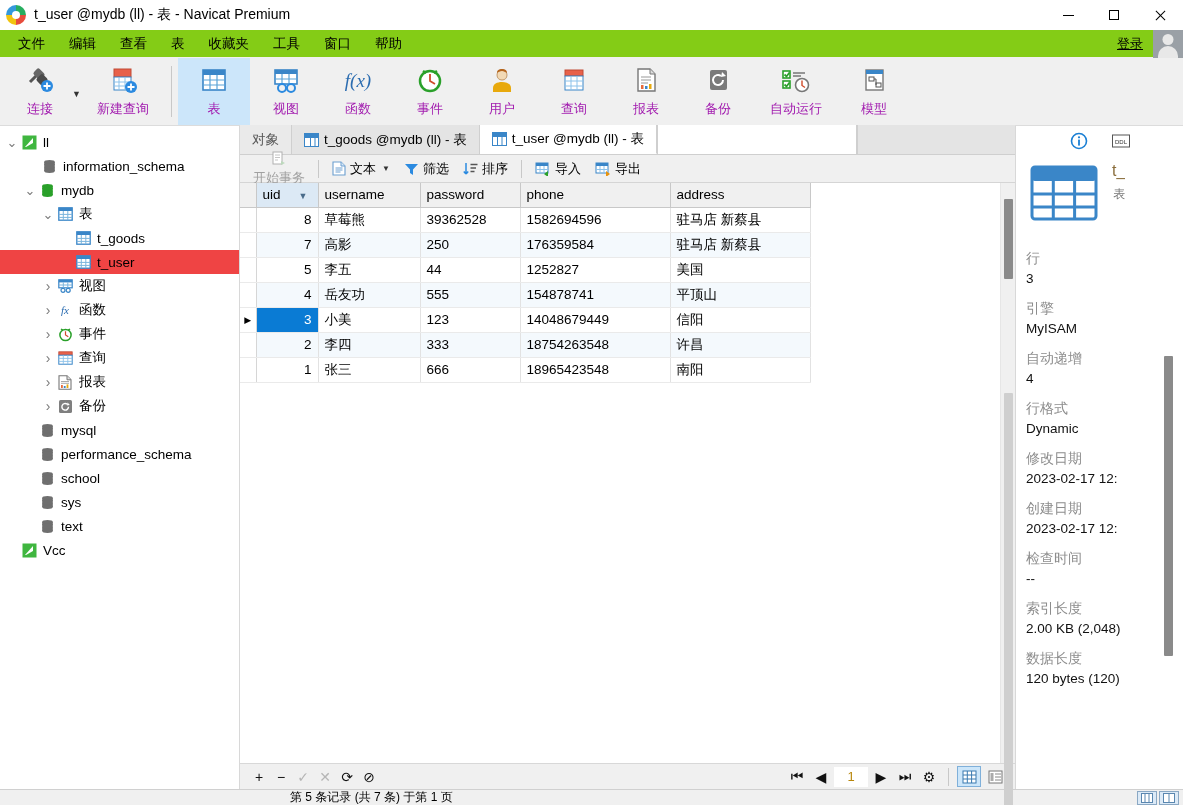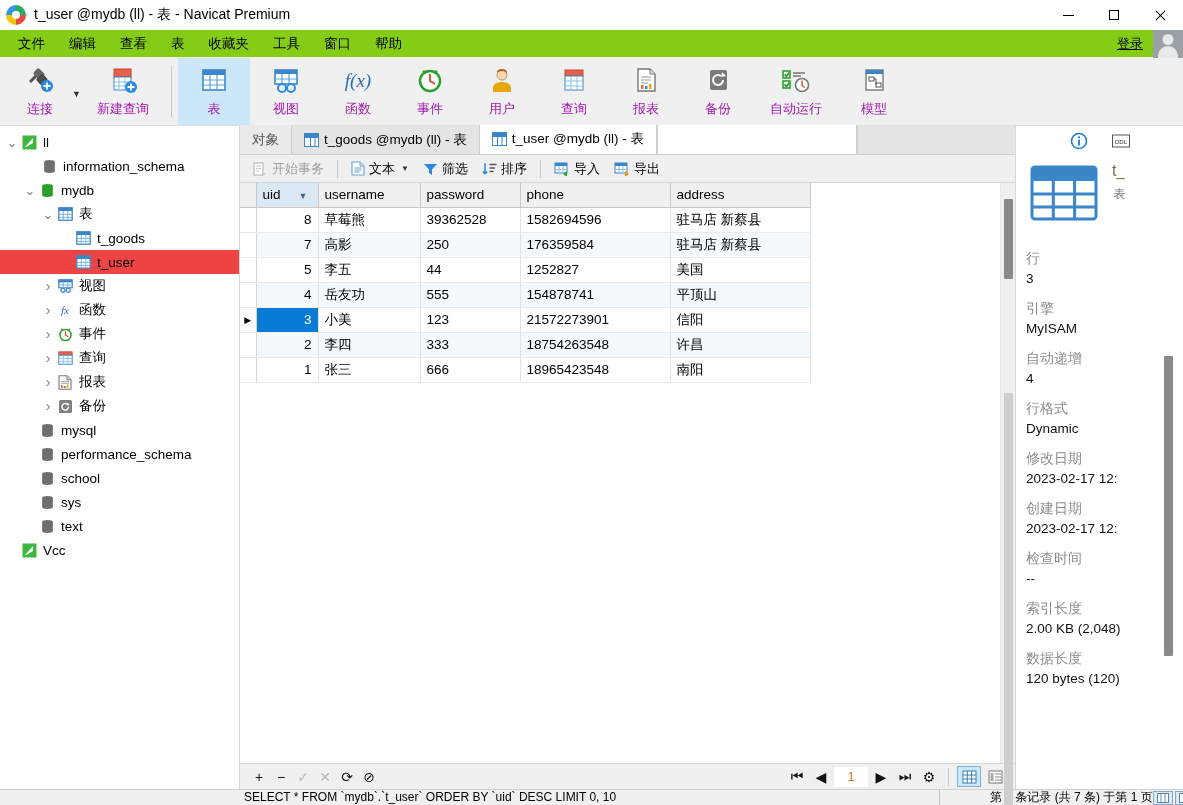--- a/index.html
+++ b/index.html
@@ -107,21 +107,21 @@
   .tab.obj { color:#555; background:#eaeaea; }
   .tab.active { background:#ffffff; border-bottom: 1px solid #fff; }
   .tab-fill { flex:1 1 auto; height:29px; background:#e4e4e4; border-left:1px solid #cfcfcf;}
   .tab-blank { width: 200px; height:29px; background:#fff; border-left:1px solid #cfcfcf; border-right:1px solid #cfcfcf;}
 
   .subtoolbar {
     height: 28px; flex:0 0 28px; background:#f0f0f0; display:flex; align-items:center;
     padding-left: 6px; gap: 0px; border-bottom: 1px solid #d5d5d5;
   }
   .st-btn { display:flex; align-items:center; gap:4px; padding: 3px 7px; font-size:13px; cursor:default; color:#000; white-space:nowrap;}
-  .st-btn.disabled { color:#a0a0a0; }
+  .st-btn.disabled { color:#a0a0a0;flex-direction:column; }
   .st-sep { width:1px; height:18px; background:#c8c8c8; margin: 0 6px; }
   .st-caret { font-size:8px; color:#333; margin-left:2px; }
 
   
   .gridwrap { flex:1 1 auto; display:flex; min-height:0; position:relative; background:#fff;}
   .grid-scroll { flex:1 1 auto; overflow:hidden; position:relative; }
   table.grid { border-collapse: collapse; table-layout: fixed; font-size:13.5px; }
   table.grid th {
     background:#f0f0f0; border-right:1px solid #c8c8c8; border-bottom:1px solid #c8c8c8;
     font-weight: normal; text-align:left; padding: 3px 6px; height:24px; color:#000; white-space:nowrap;
@@ -756,21 +756,21 @@
                   <td class="">岳友功</td>
                   <td class="">555</td>
                   <td class="">154878741</td>
                   <td class="">平顶山</td>
                 </tr>
                 <tr class="sel">
                   <td class="rowhdr">▶</td>
                   <td class="num uidcell">3</td>
                   <td class="">小美</td>
                   <td class="">123</td>
-                  <td class="">21572273901</td>
+                  <td class="">14048679449</td>
                   <td class="">信阳</td>
                 </tr>
                 <tr class="alt ">
                   <td class="rowhdr"></td>
                   <td class="num uidcell">2</td>
                   <td class="">李四</td>
                   <td class="">333</td>
                   <td class="">18754263548</td>
                   <td class="">许昌</td>
                 </tr>
@@ -871,21 +871,20 @@
           <div class="ip-v">120 bytes (120)</div>
         </div>
       <div class="ip-scroll-track">
         <div class="ip-scroll-thumb"></div>
       </div>
     </div>
   </div>
 
   <div class="statusbar">
     <div style="width:240px;flex:0 0 240px;"></div>
-    <div class="sql-box">SELECT * FROM `mydb`.`t_user` ORDER BY `uid` DESC LIMIT 0, 10</div>
     <div class="status-count">第 5 条记录 (共 7 条) 于第 1 页</div>
     <div class="status-right">
       <div class="sb-ico">
         <svg width="12" height="10" viewBox="0 0 12 10">
             <rect x="0.5" y="0.5" width="11" height="9" fill="#fff" stroke="#5a87b0"></rect>
             <path d="M4 0v10M8 0v10" stroke="#5a87b0"></path>
           </svg>
       </div>
       <div class="sb-ico">
         <svg width="12" height="10" viewBox="0 0 12 10">

